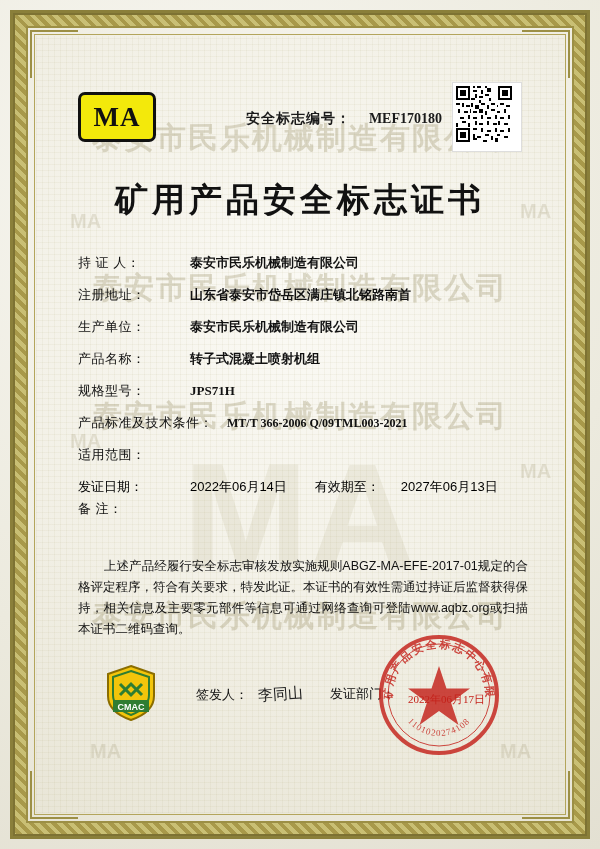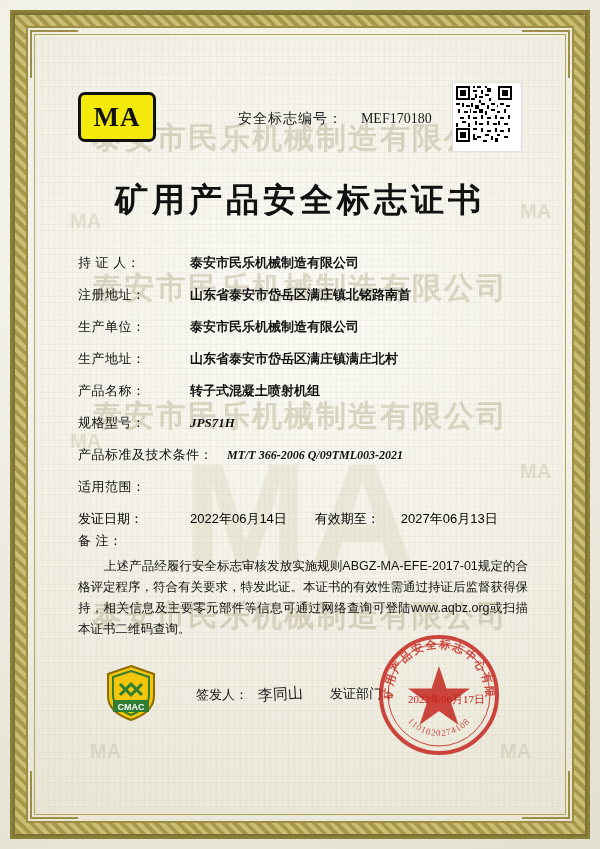--- a/index.html
+++ b/index.html
@@ -72,42 +72,42 @@
 
   
   .ma-logo{
     position:absolute;left:78px;top:92px;width:72px;height:44px;
     background:#f3e90b;border:3px solid #111;border-radius:7px;
     display:flex;align-items:center;justify-content:center;
     font-size:27px;font-weight:bold;color:#111;letter-spacing:1px;
     font-family:"Liberation Serif",serif;
   }
   .cert-no{
-    position:absolute;left:238px;top:110px;font-size:14px;color:#1a1a1a;
+    position:absolute;left:246px;top:110px;font-size:14px;color:#1a1a1a;font-weight:bold;
   }
   .cert-no .label{letter-spacing:1px;}
   .cert-no .value{margin-left:14px;font-family:"Liberation Serif",serif;}
   .qr{
     position:absolute;right:78px;top:82px;width:62px;height:62px;
     background:#fff;padding:3px;border:1px solid #ddd;
   }
 
   .title{
     position:absolute;left:0;right:0;top:178px;text-align:center;
     font-size:33px;font-weight:bold;letter-spacing:4px;color:#111;
     font-family:Liberation Serif, serif;
   }
 
   
   .fields{position:absolute;left:78px;top:254px;width:450px;}
   .row{display:flex;align-items:baseline;margin-bottom:14px;font-size:13px;}
   .row .k{width:112px;color:#111;letter-spacing:0.5px;flex:none;}
   .row .v{color:#111;font-weight:bold;}
   .row .v.small{font-size:12px;}
-  .row .v.mono{font-family:"Liberation Serif",serif;font-weight:bold;font-style:italic;}
+  .row .v.mono{font-family:"Liberation Serif",serif;font-weight:bold;}
   .row2{display:flex;align-items:baseline;font-size:13px;margin-bottom:4px;}
   .row2 .k2{width:86px;margin-left:28px;flex:none;}
 
   
   .para{
     position:absolute;left:78px;right:72px;top:556px;
     font-size:12.5px;line-height:21px;color:#111;text-align:justify;
     text-indent:26px;
   }
 
@@ -260,24 +260,20 @@
     <div class="row">
       <span class="k">注册地址：</span>
       <span class="v">山东省泰安市岱岳区满庄镇北铭路南首</span>
     </div>
 
     <div class="row">
       <span class="k">生产单位：</span>
       <span class="v">泰安市民乐机械制造有限公司</span>
     </div>
 
-    <div class="row">
-      <span class="k">生产地址：</span>
-      <span class="v">山东省泰安市岱岳区满庄镇满庄北村</span>
-    </div>
 
     <div class="row">
       <span class="k">产品名称：</span>
       <span class="v">转子式混凝土喷射机组</span>
     </div>
 
     <div class="row">
       <span class="k">规格型号：</span>
       <span class="v mono">JPS71H</span>
     </div>

